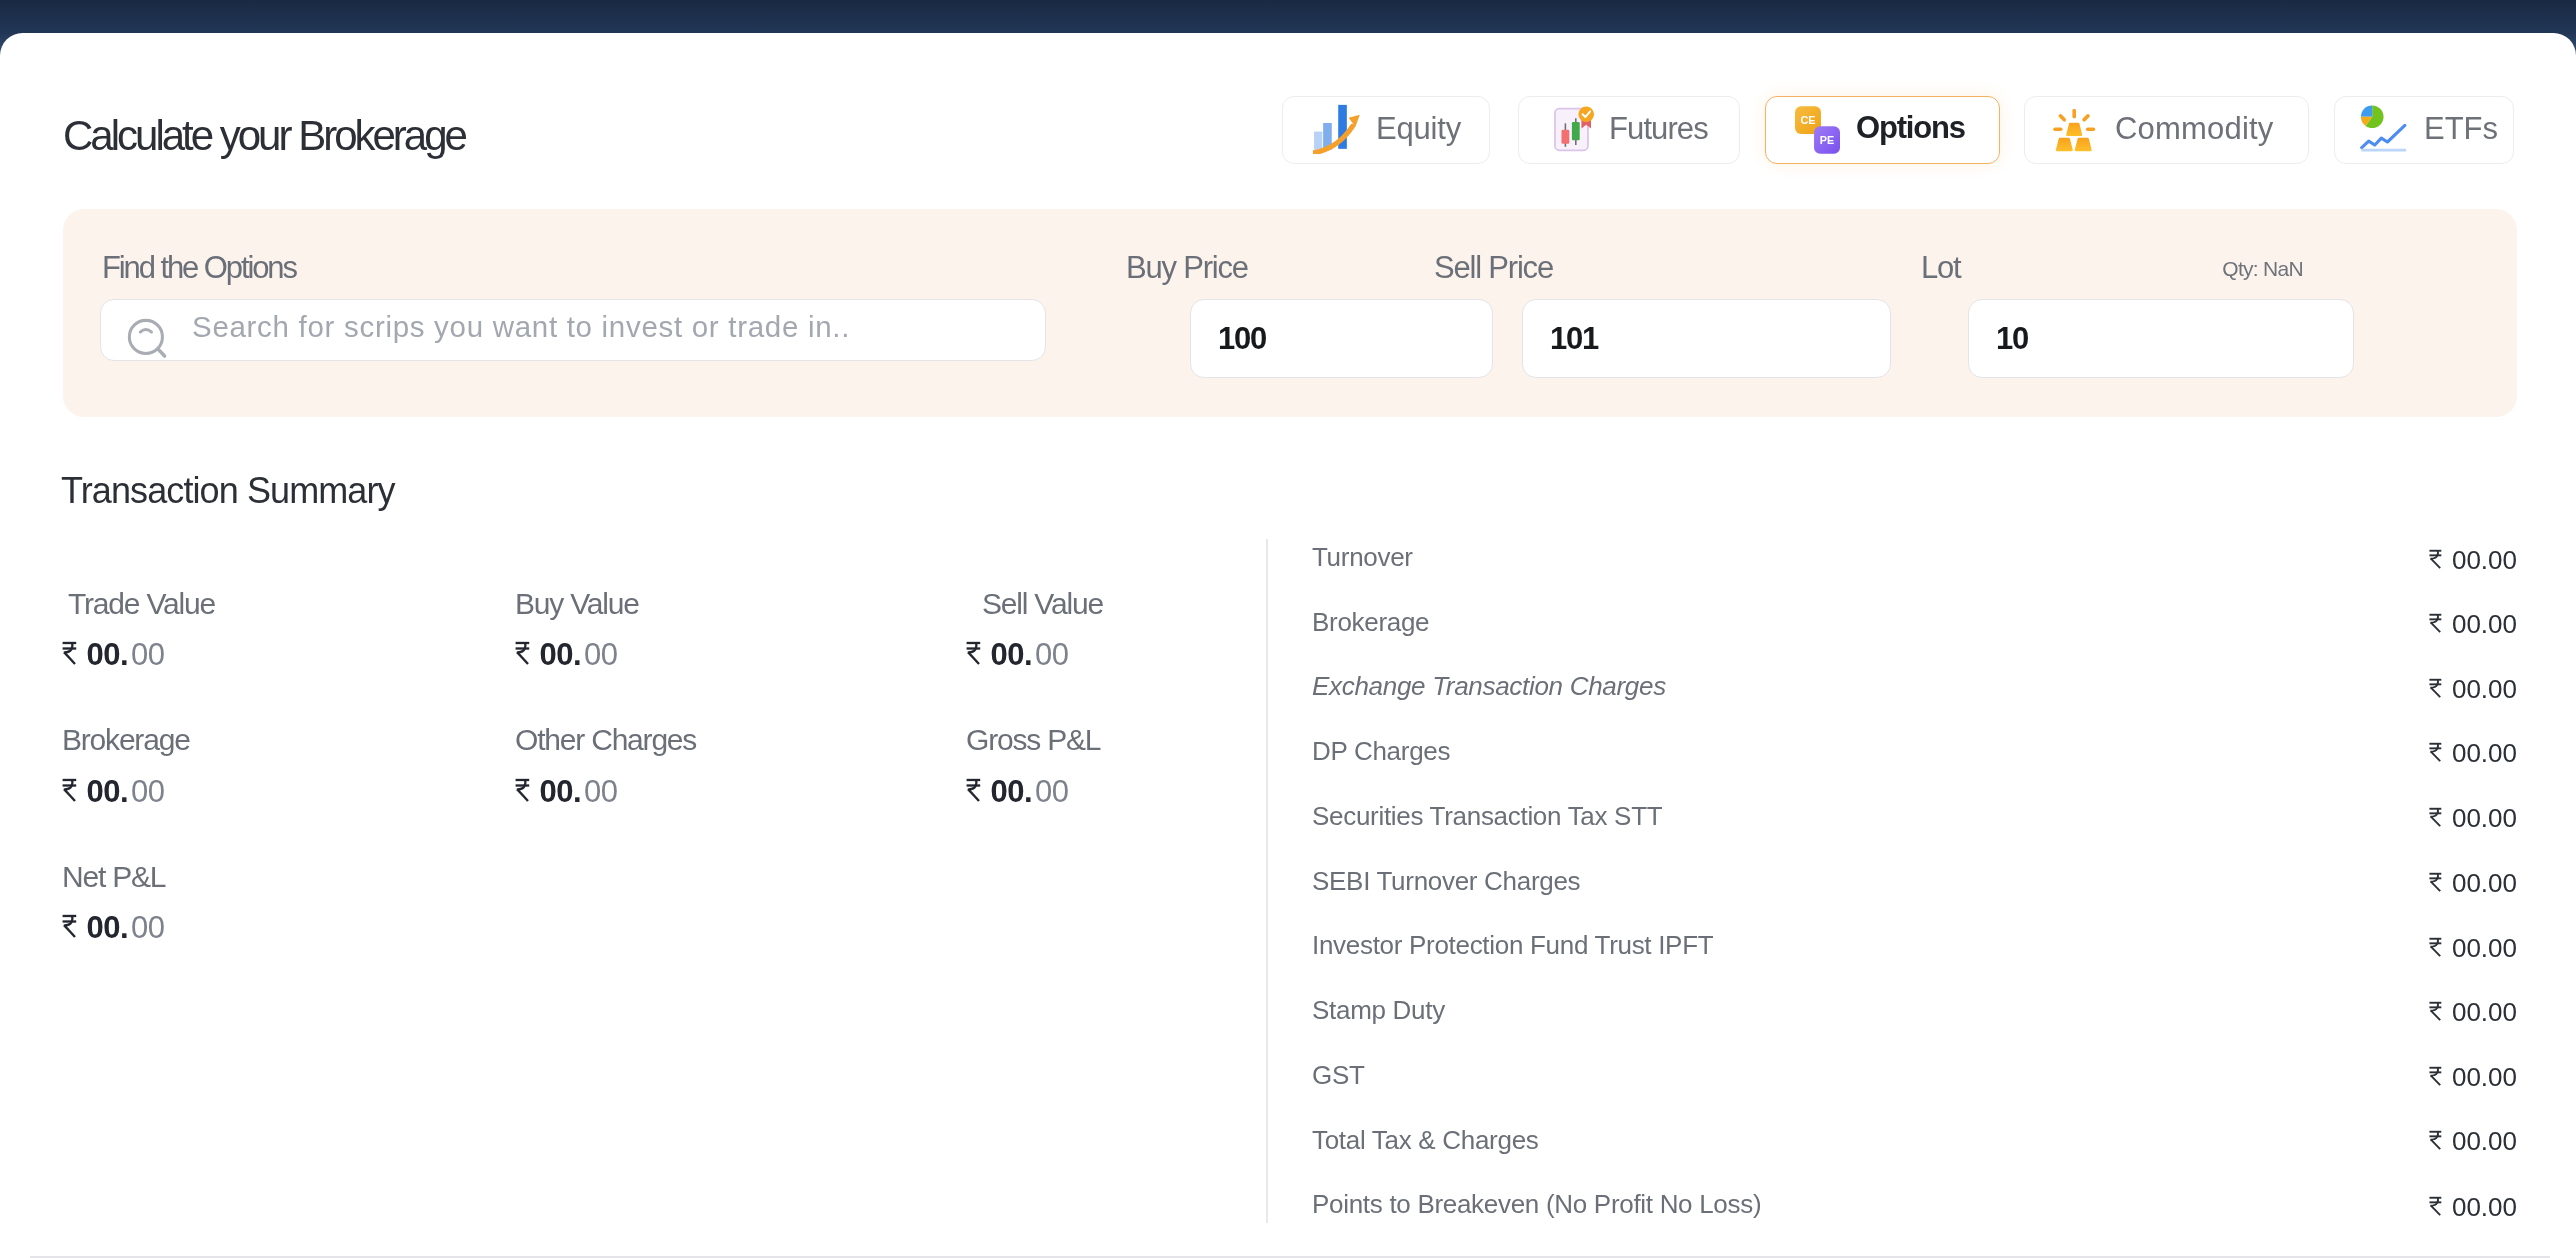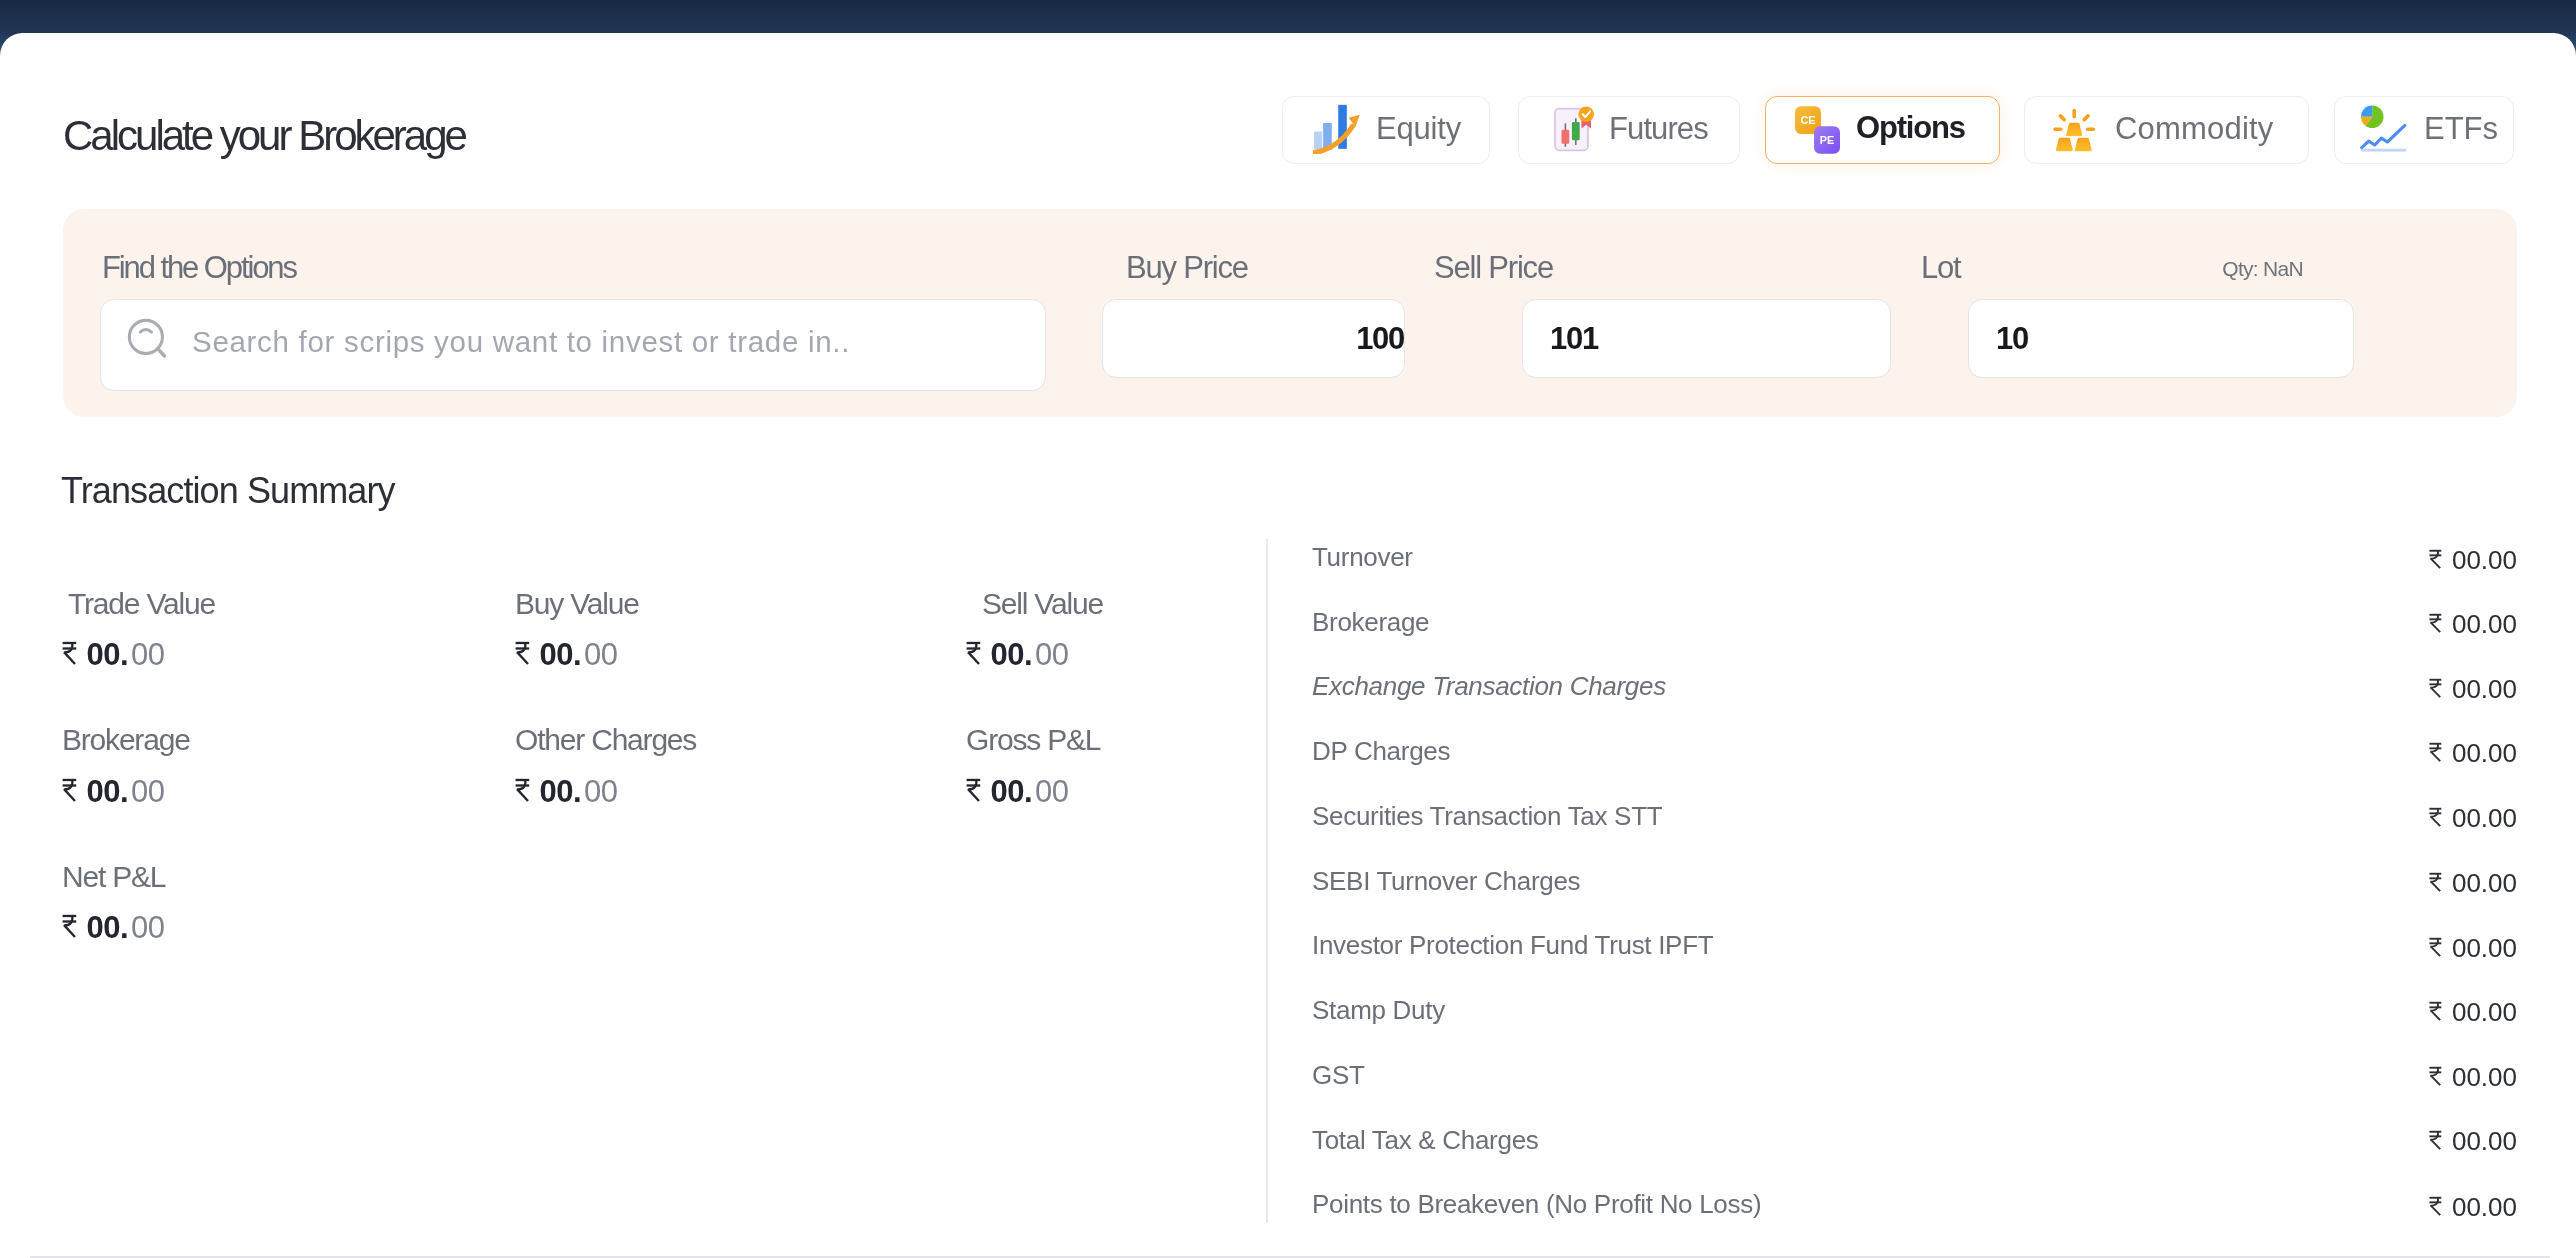--- a/index.html
+++ b/index.html
@@ -115,29 +115,29 @@
   <div class="abs" id="tco" style="left:2115px; top:111px; font-size:31px; color:#6e7177; letter-spacing:0.2px;">Commodity</div>
   <div class="abs" id="tet" style="left:2424px; top:111px; font-size:31px; color:#6e7177; letter-spacing:0px;">ETFs</div>
 
   <div class="panel"></div>
   <div class="flabel" id="lfind" style="left:102px; letter-spacing:-2.1px;">Find the Options</div>
   <div class="flabel" id="lbuy" style="left:1126px;">Buy Price</div>
   <div class="flabel" id="lsell" style="left:1434px;">Sell Price</div>
   <div class="flabel" id="llot" style="left:1921px;">Lot</div>
   <div class="qty" id="qty" style="right:273px;">Qty: NaN</div>
 
-  <div class="inbox" style="left:100px; width:946px; height:92px;">
+  <div class="inbox" style="left:100px; width:946px; height:62px;">
     <span style="position:absolute; left:24px; top:15.6px;"><svg width="47" height="47" viewBox="0 0 54 54">
 <circle cx="24" cy="24" r="19" fill="none" stroke="#a9adb3" stroke-width="3.5"></circle>
 <path d="M17.5 18.5 Q24 12.5 30.5 18.5" fill="none" stroke="#a9adb3" stroke-width="3.3" stroke-linecap="round"></path>
 <line x1="38" y1="38" x2="45.5" y2="46" stroke="#a9adb3" stroke-width="4" stroke-linecap="round"></line>
 </svg></span>
     <span id="ph" style="font-size:29.5px; color:#a3a8b0; padding-left:91px; letter-spacing:0.7px; position:relative; top:-2.6px;">Search for scrips you want to invest or trade in..</span>
   </div>
-  <div class="inbox" style="left:1102px; width:303px;justify-content:flex-end;">
+  <div class="inbox" style="left:1190px; width:303px;">
     <span class="val" id="v100">100</span>
   </div>
   <div class="inbox" style="left:1522px; width:369px;">
     <span class="val" id="v101">101</span>
   </div>
   <div class="inbox" style="left:1968px; width:386px;">
     <span class="val" id="v10">10</span>
   </div>
 
   <div class="h2" id="h2">Transaction Summary</div>

